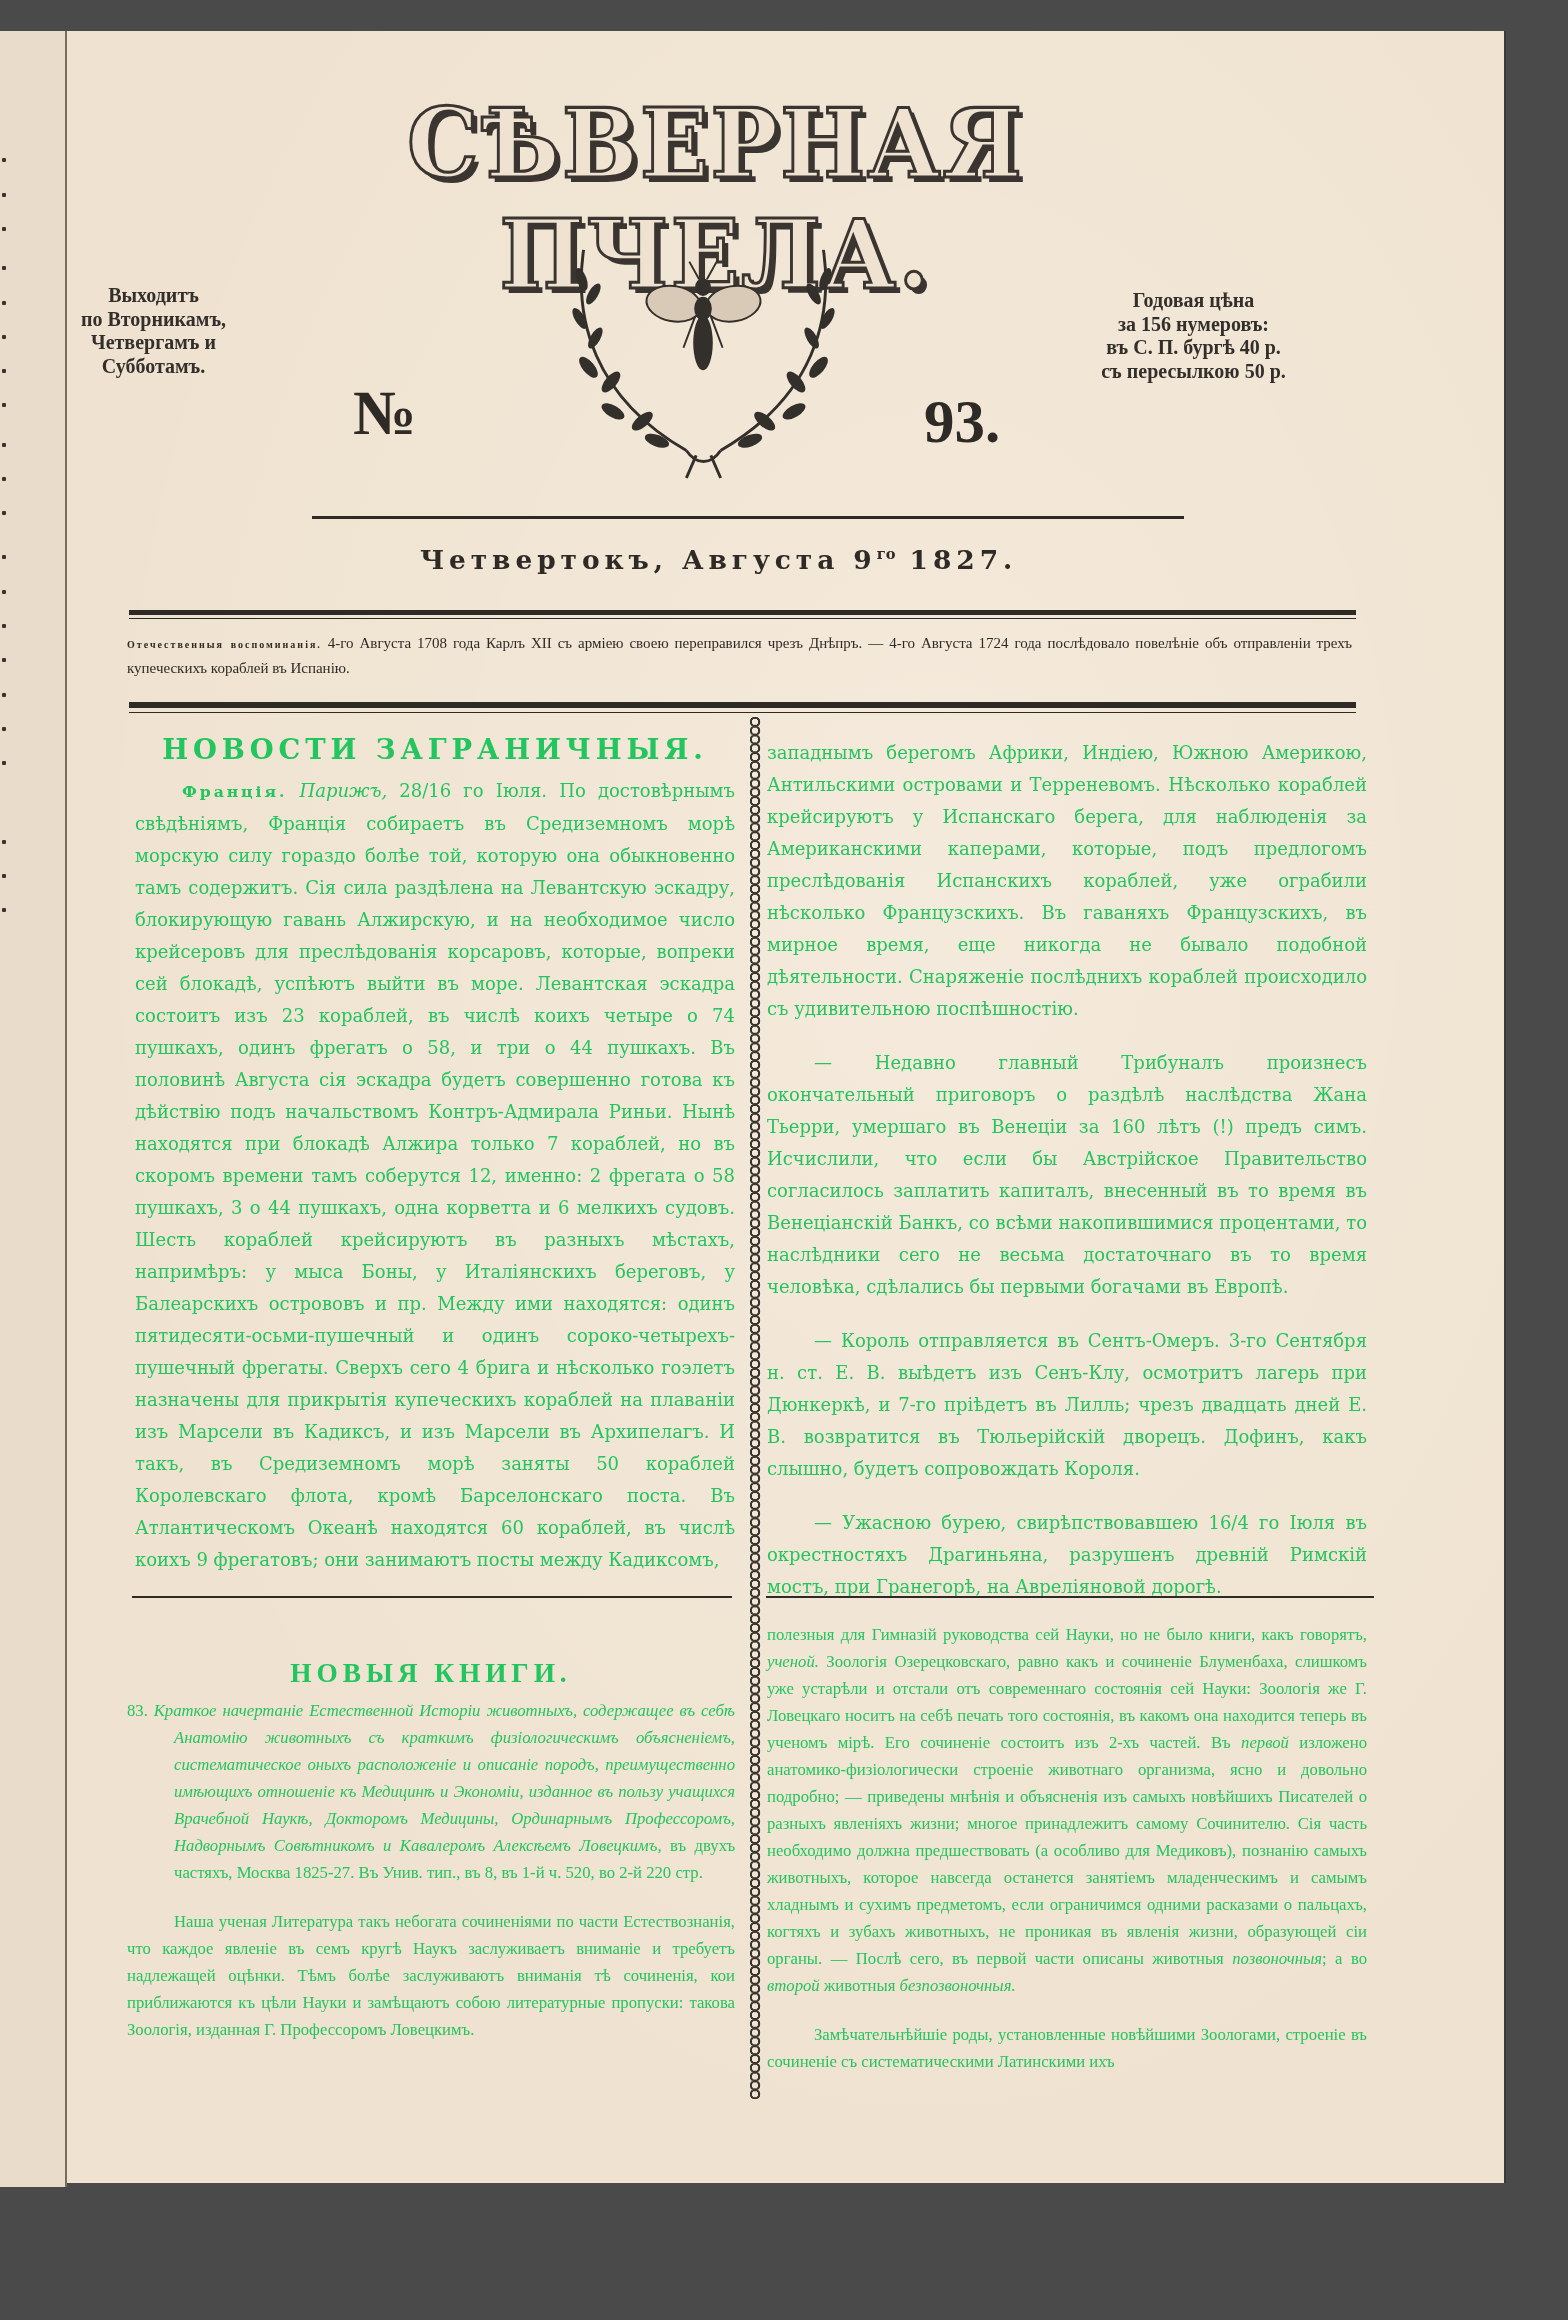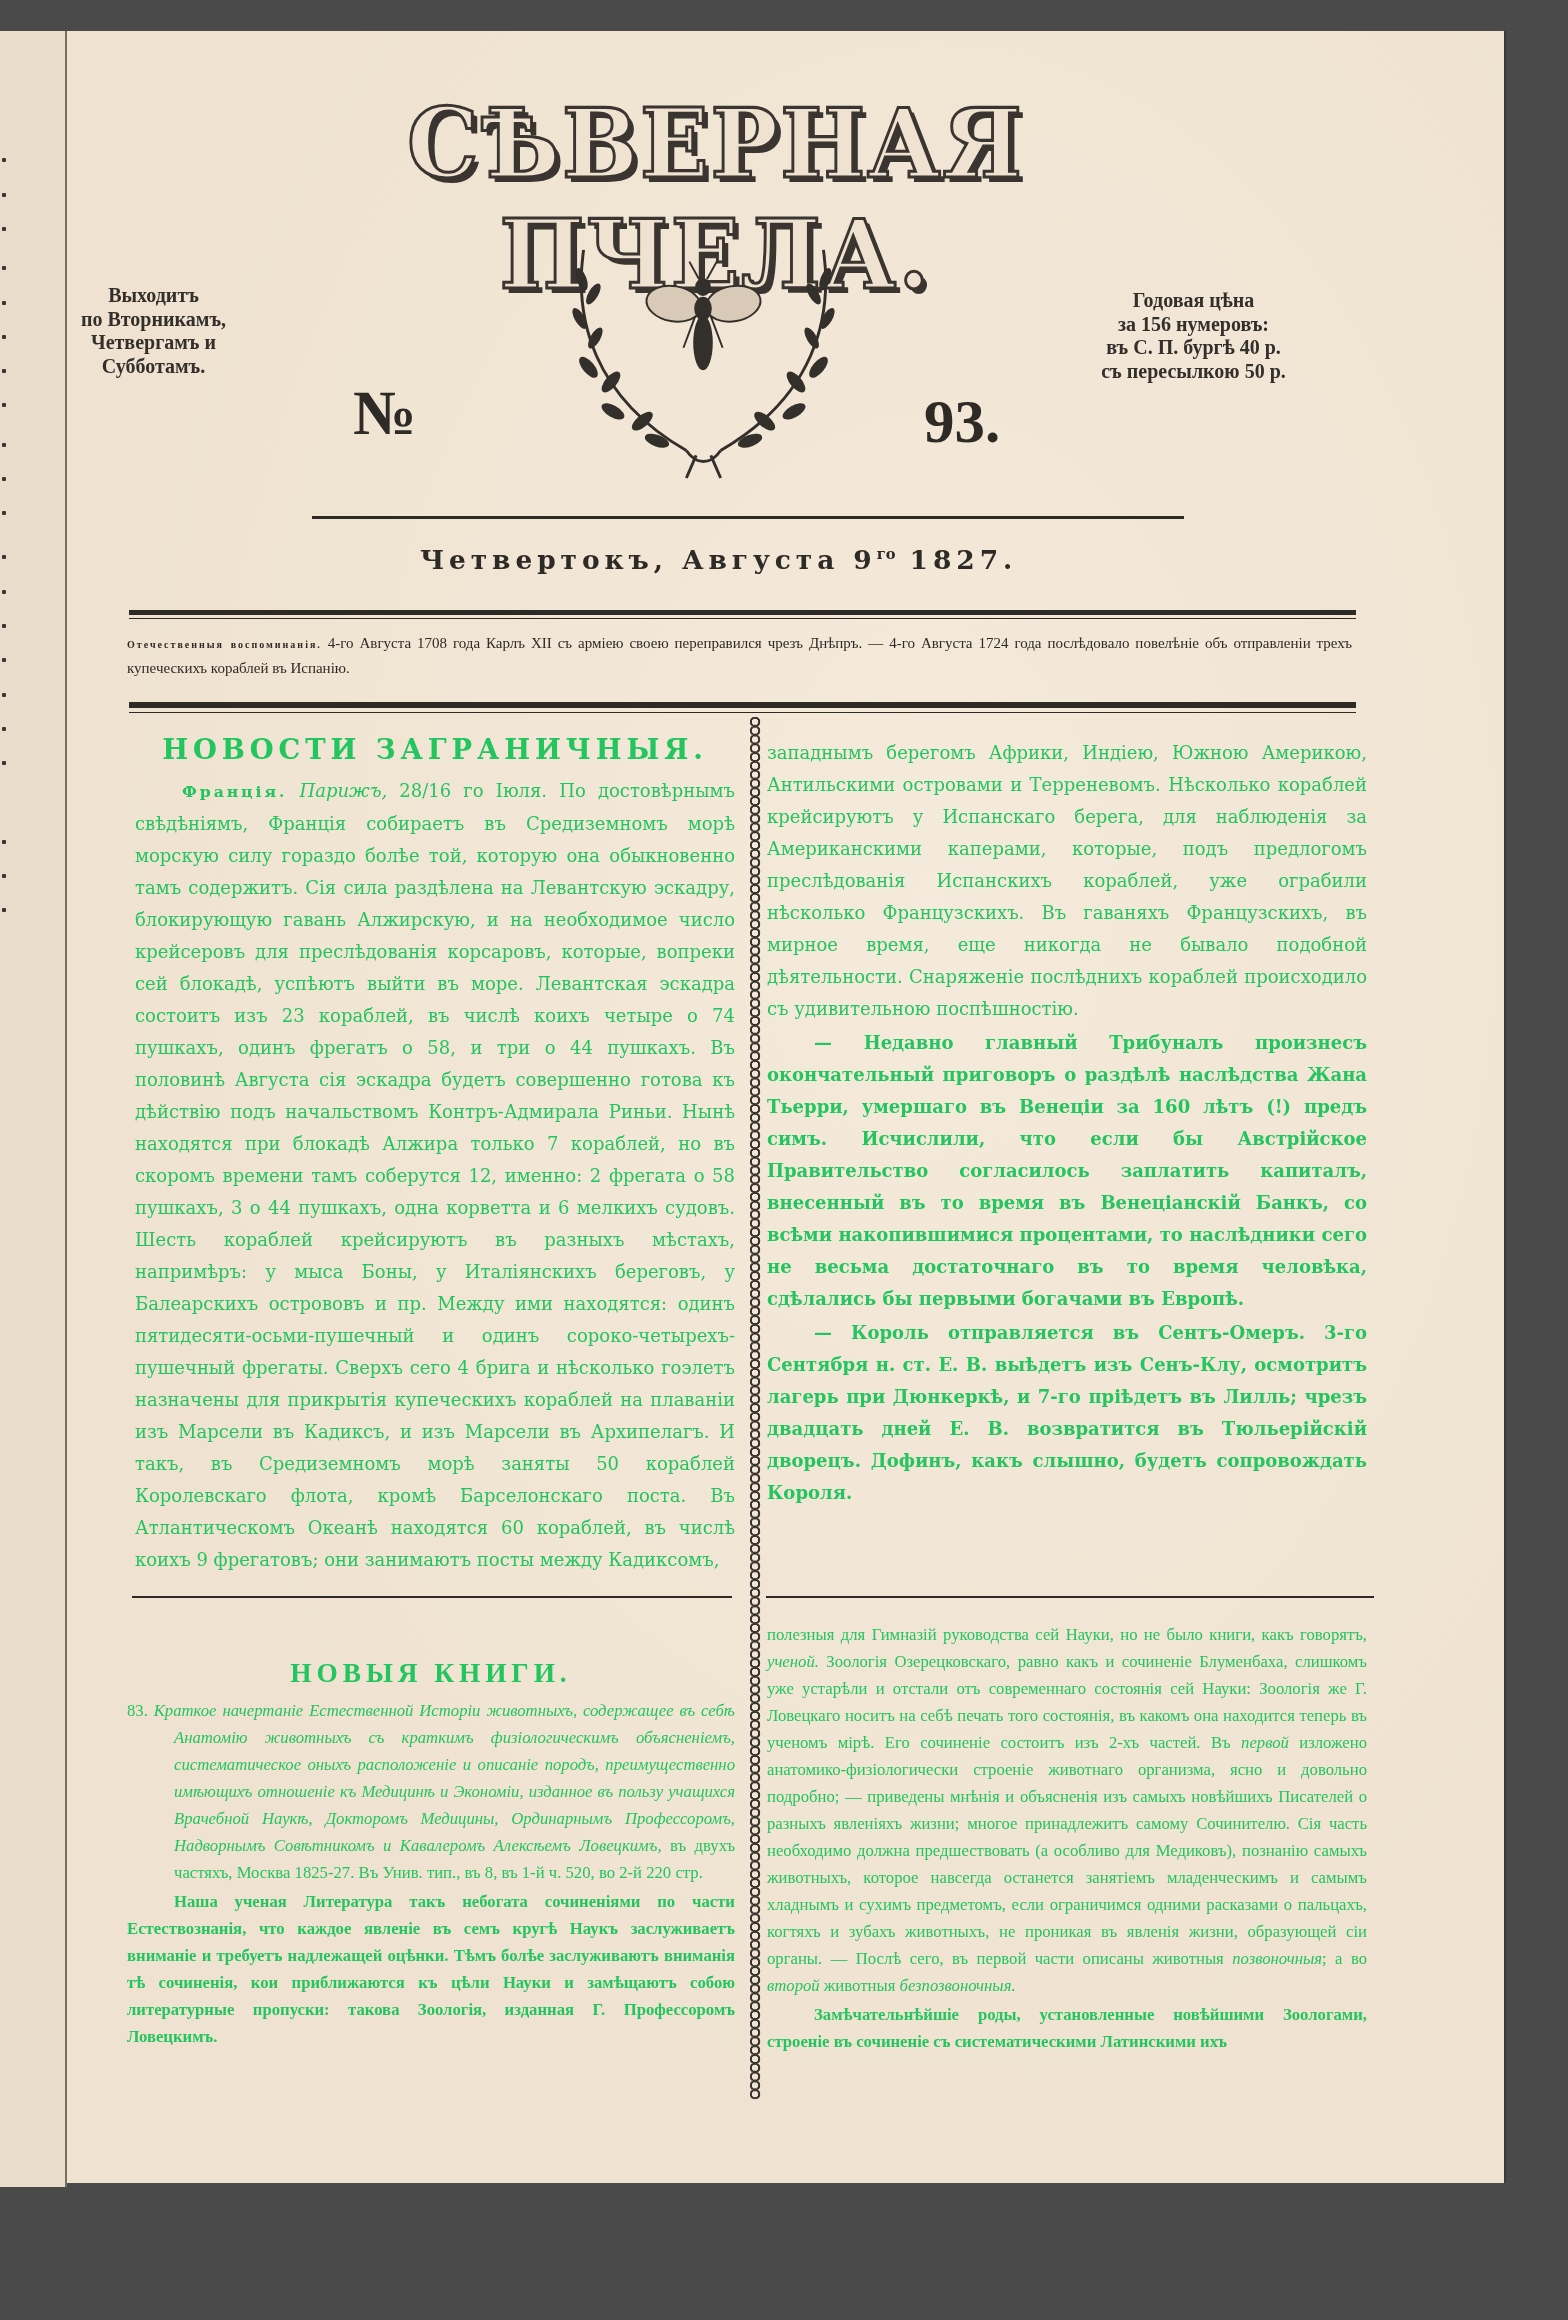--- a/index.html
+++ b/index.html
@@ -47,21 +47,21 @@
     position: absolute; left: 127px; top: 632px; width: 1225px; font-size: 15px; line-height: 23.5px;
     font-family: "Liberation Serif", serif; text-align: justify;
   }
   .memories .lead { letter-spacing: 2px; font-weight: bold; font-size: 10px; }
   .col {
     position: absolute; font-family: "DejaVu Serif", serif; font-size: 18px; line-height: 32px;
     text-align: justify; color: #22c55e;
   }
   .col p { margin: 0; }
   .col .indent { text-indent: 47px; }
-  .col .para-gap { margin-top: 2px; font-weight: bold; }
+  .col .para-gap { margin-top: 22px; }
   .sec-title {
     text-align: center; font-size: 27.4px; font-weight: bold; letter-spacing: 4.9px; margin: 0 0 9.8px 0;
   }
   .country { letter-spacing: 2.9px; font-weight: bold; font-size: 15.7px; }
   .it { font-style: italic; }
   .col-books { font-family: "Liberation Serif", serif; font-size: 16.7px; line-height: 27px; }
   .col-books .hang { padding-left: 47px; text-indent: -47px; font-style: italic; }
   .col-books .hang .num { font-style: normal; }
   .col-books .hang .plain { font-style: normal; }
   .wavy {
@@ -186,20 +186,21 @@
     <span class="it">Парижъ,</span>
     <span>28/16 го Іюля.</span>
     <span>По достовѣрнымъ свѣдѣніямъ, Франція собираетъ въ Средиземномъ морѣ морскую силу гораздо болѣе той, которую она обыкновенно тамъ содержитъ. Сія сила раздѣлена на Левантскую эскадру, блокирующую гавань Алжирскую, и на необходимое число крейсеровъ для преслѣдованія корсаровъ, которые, вопреки сей блокадѣ, успѣютъ выйти въ море. Левантская эскадра состоитъ изъ 23 кораблей, въ числѣ коихъ четыре о 74 пушкахъ, одинъ фрегатъ о 58, и три о 44 пушкахъ. Въ половинѣ Августа сія эскадра будетъ совершенно готова къ дѣйствію подъ начальствомъ Контръ-Адмирала Риньи. Нынѣ находятся при блокадѣ Алжира только 7 кораблей, но въ скоромъ времени тамъ соберутся 12, именно: 2 фрегата о 58 пушкахъ, 3 о 44 пушкахъ, одна корветта и 6 мелкихъ судовъ. Шесть кораблей крейсируютъ въ разныхъ мѣстахъ, напримѣръ: у мыса Боны, у Италіянскихъ береговъ, у Балеарскихъ острововъ и пр. Между ими находятся: одинъ пятидесяти-осьми-пушечный и одинъ сороко-четырехъ-пушечный фрегаты. Сверхъ сего 4 брига и нѣсколько гоэлетъ назначены для прикрытія купеческихъ кораблей на плаваніи изъ Марсели въ Кадиксъ, и изъ Марсели въ Архипелагъ. И такъ, въ Средиземномъ морѣ заняты 50 кораблей Королевскаго флота, кромѣ Барселонскаго поста. Въ Атлантическомъ Океанѣ находятся 60 кораблей, въ числѣ коихъ 9 фрегатовъ; они занимаютъ посты между Кадиксомъ,</span>
   </p>
 </div>
 
 <div class="col" style="left:767px; top:737px; width:600px;">
   <p>западнымъ берегомъ Африки, Индіею, Южною Америкою, Антильскими островами и Терреневомъ. Нѣсколько кораблей крейсируютъ у Испанскаго берега, для наблюденія за Американскими каперами, которые, подъ предлогомъ преслѣдованія Испанскихъ кораблей, уже ограбили нѣсколько Французскихъ. Въ гаваняхъ Французскихъ, въ мирное время, еще никогда не бывало подобной дѣятельности. Снаряженіе послѣднихъ кораблей происходило съ удивительною поспѣшностію.</p>
   <p class="indent para-gap">— Недавно главный Трибуналъ произнесъ окончательный приговоръ о раздѣлѣ наслѣдства Жана Тьерри, умершаго въ Венеціи за 160 лѣтъ (!) предъ симъ. Исчислили, что если бы Австрійское Правительство согласилось заплатить капиталъ, внесенный въ то время въ Венеціанскій Банкъ, со всѣми накопившимися процентами, то наслѣдники сего не весьма достаточнаго въ то время человѣка, сдѣлались бы первыми богачами въ Европѣ.</p>
   <p class="indent para-gap">— Король отправляется въ Сентъ-Омеръ. 3-го Сентября н. ст. Е. В. выѣдетъ изъ Сенъ-Клу, осмотритъ лагерь при Дюнкеркѣ, и 7-го пріѣдетъ въ Лилль; чрезъ двадцать дней Е. В. возвратится въ Тюльерійскій дворецъ. Дофинъ, какъ слышно, будетъ сопровождать Короля.</p>
+  <p class="indent para-gap">— Ужасною бурею, свирѣпствовавшею 16/4 го Іюля въ окрестностяхъ Драгиньяна, разрушенъ древній Римскій мостъ, при Гранегорѣ, на Авреліяновой дорогѣ.</p>
 </div>
 
 <div class="rule" style="left:132px; top:1596px; width:600px; height:2px;"></div>
 <div class="rule" style="left:766px; top:1596px; width:608px; height:2px;"></div>
 
 <div class="col col-books" style="left:127px; top:1660px; width:608px;">
   <div class="sec-title">НОВЫЯ КНИГИ.</div>
   <p class="hang">
     <span class="num">83.</span>
     <span>Краткое начертаніе Естественной Исторіи животныхъ, содержащее въ себѣ Анатомію животныхъ съ краткимъ физіологическимъ объясненіемъ, систематическое оныхъ расположеніе и описаніе породъ, преимущественно имѣющихъ отношеніе къ Медицинѣ и Экономіи, изданное въ пользу учащихся Врачебной Наукѣ, Докторомъ Медицины, Ординарнымъ Профессоромъ, Надворнымъ Совѣтникомъ и Кавалеромъ Алексѣемъ Ловецкимъ,</span>

